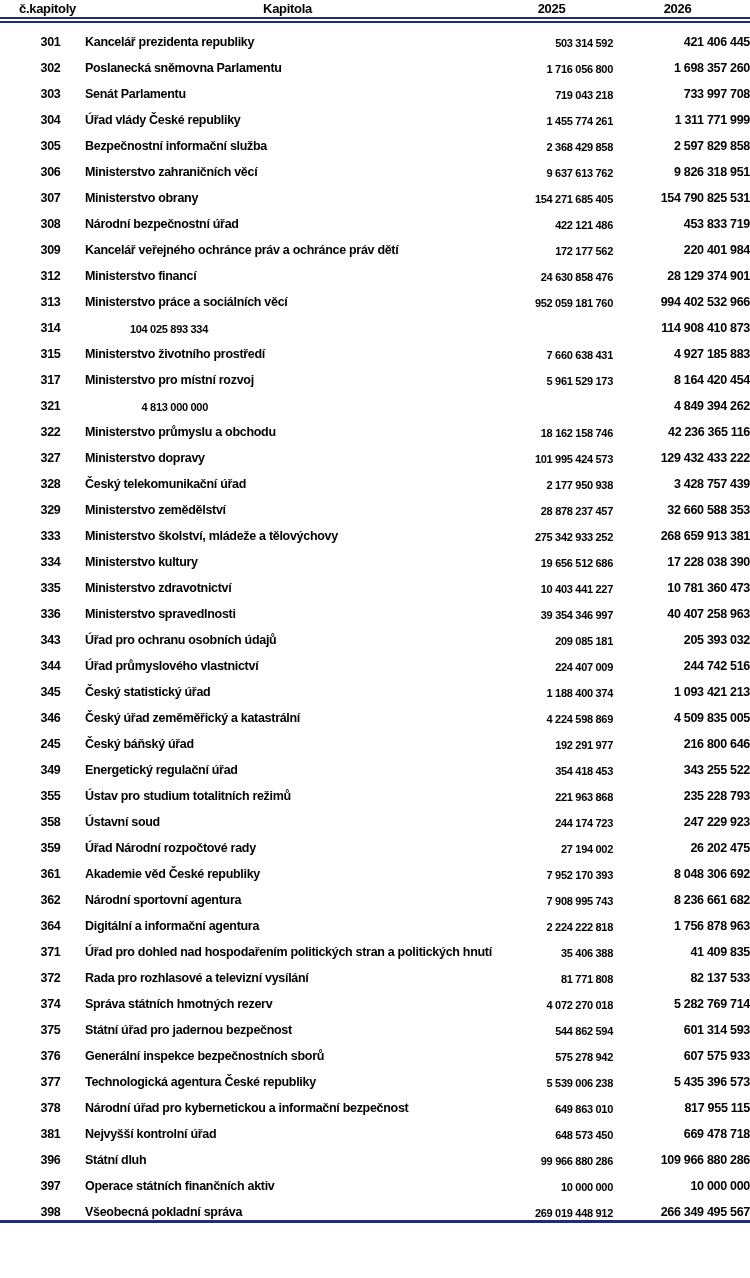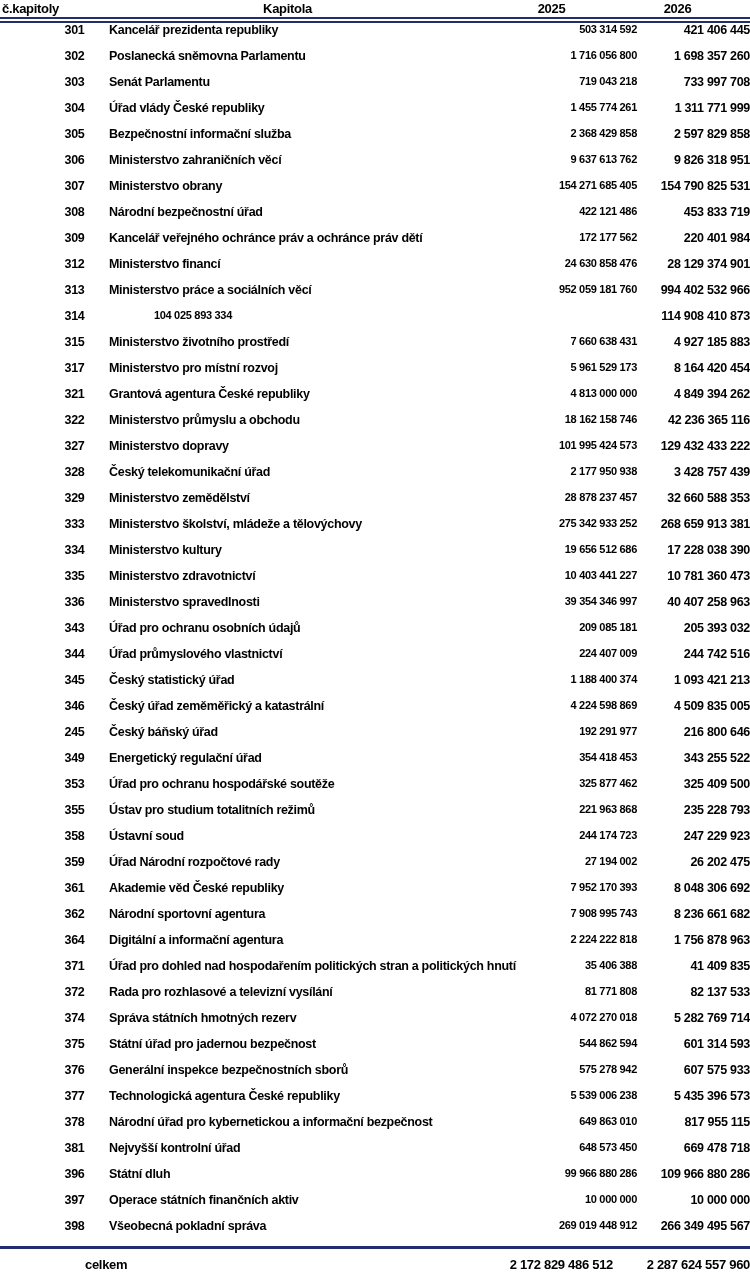--- a/index.html
+++ b/index.html
@@ -8,28 +8,28 @@
   body {
     height: 1278px;
     overflow: hidden;
     font-family: "Liberation Sans", sans-serif;
     color: var(--ink);
     font-weight: 700;
     letter-spacing: -0.3px;
   }
   .table { width: 750px; display: flex; flex-direction: column; }
 
-  .row { display: flex; align-items: flex-start; height: 26px; white-space: nowrap; margin-left: 24px; }
+  .row { display: flex; align-items: flex-end; height: 26px; white-space: nowrap; }
   .c1 { width: 85px; text-align: center; font-size: 12.5px; text-indent: 16px; flex: 0 0 auto; }
   .c2 { width: 405px; text-align: left; font-size: 12.5px; flex: 0 0 auto; overflow: visible; }
   .c3 { width: 123px; text-align: right; font-size: 11px; flex: 0 0 auto; }
   .c4 { flex: 1 1 auto; text-align: right; font-size: 12.5px; padding-right: 0; }
 
   .header-row { display: flex; align-items: flex-start; height: 17px; padding-top: 1px; white-space: nowrap; }
-  .header-row .c1 { text-align: left; text-indent: 0; padding-left: 2px; font-size: 13px; }
+  .header-row .c1 { text-align: left; text-indent: 0; padding-left: 19px; font-size: 13px; }
   .header-row .c2 { text-align: center; font-size: 13px; }
   .header-row .c3 { text-align: center; font-size: 13px; }
   .header-row .c4 { text-align: center; font-size: 13px; padding-right: 8px; }
 
   .sep-thin  { height: 1.5px; background: var(--accent); }
   .sep-gap   { height: 2px; background: #ffffff; }
   .sep-thick { height: 2.5px; background: var(--accent); }
   .total-sep { height: 3px; background: var(--accent); margin-top: 1px; }
 
   .total-row { display: flex; align-items: center; height: 30px; white-space: nowrap; }
@@ -130,21 +130,20 @@
       <div class="c4">4 927 185 883</div>
     </div>
     <div class="row">
       <div class="c1">317</div>
       <div class="c2">Ministerstvo pro místní rozvoj</div>
       <div class="c3">5 961 529 173</div>
       <div class="c4">8 164 420 454</div>
     </div>
     <div class="row">
       <div class="c1">321</div>
-      <div class="c2">Grantová agentura České republiky</div>
       <div class="c3">4 813 000 000</div>
       <div class="c4">4 849 394 262</div>
     </div>
     <div class="row">
       <div class="c1">322</div>
       <div class="c2">Ministerstvo průmyslu a obchodu</div>
       <div class="c3">18 162 158 746</div>
       <div class="c4">42 236 365 116</div>
     </div>
     <div class="row">
@@ -219,26 +218,20 @@
       <div class="c3">192 291 977</div>
       <div class="c4">216 800 646</div>
     </div>
     <div class="row">
       <div class="c1">349</div>
       <div class="c2">Energetický regulační úřad</div>
       <div class="c3">354 418 453</div>
       <div class="c4">343 255 522</div>
     </div>
     <div class="row">
-      <div class="c1">353</div>
-      <div class="c2">Úřad pro ochranu hospodářské soutěže</div>
-      <div class="c3">325 877 462</div>
-      <div class="c4">325 409 500</div>
-    </div>
-    <div class="row">
       <div class="c1">355</div>
       <div class="c2">Ústav pro studium totalitních režimů</div>
       <div class="c3">221 963 868</div>
       <div class="c4">235 228 793</div>
     </div>
     <div class="row">
       <div class="c1">358</div>
       <div class="c2">Ústavní soud</div>
       <div class="c3">244 174 723</div>
       <div class="c4">247 229 923</div>
@@ -329,20 +322,14 @@
     </div>
     <div class="row">
       <div class="c1">398</div>
       <div class="c2">Všeobecná pokladní správa</div>
       <div class="c3">269 019 448 912</div>
       <div class="c4">266 349 495 567</div>
     </div>
 
   <div class="total-sep"></div>
 
-  <div class="total-row">
-    <div class="c1"></div>
-    <div class="c2">celkem</div>
-    <div class="c3">2 172 829 486 512</div>
-    <div class="c4">2 287 624 557 960</div>
-  </div>
 
 </div>
 
 </body></html>

